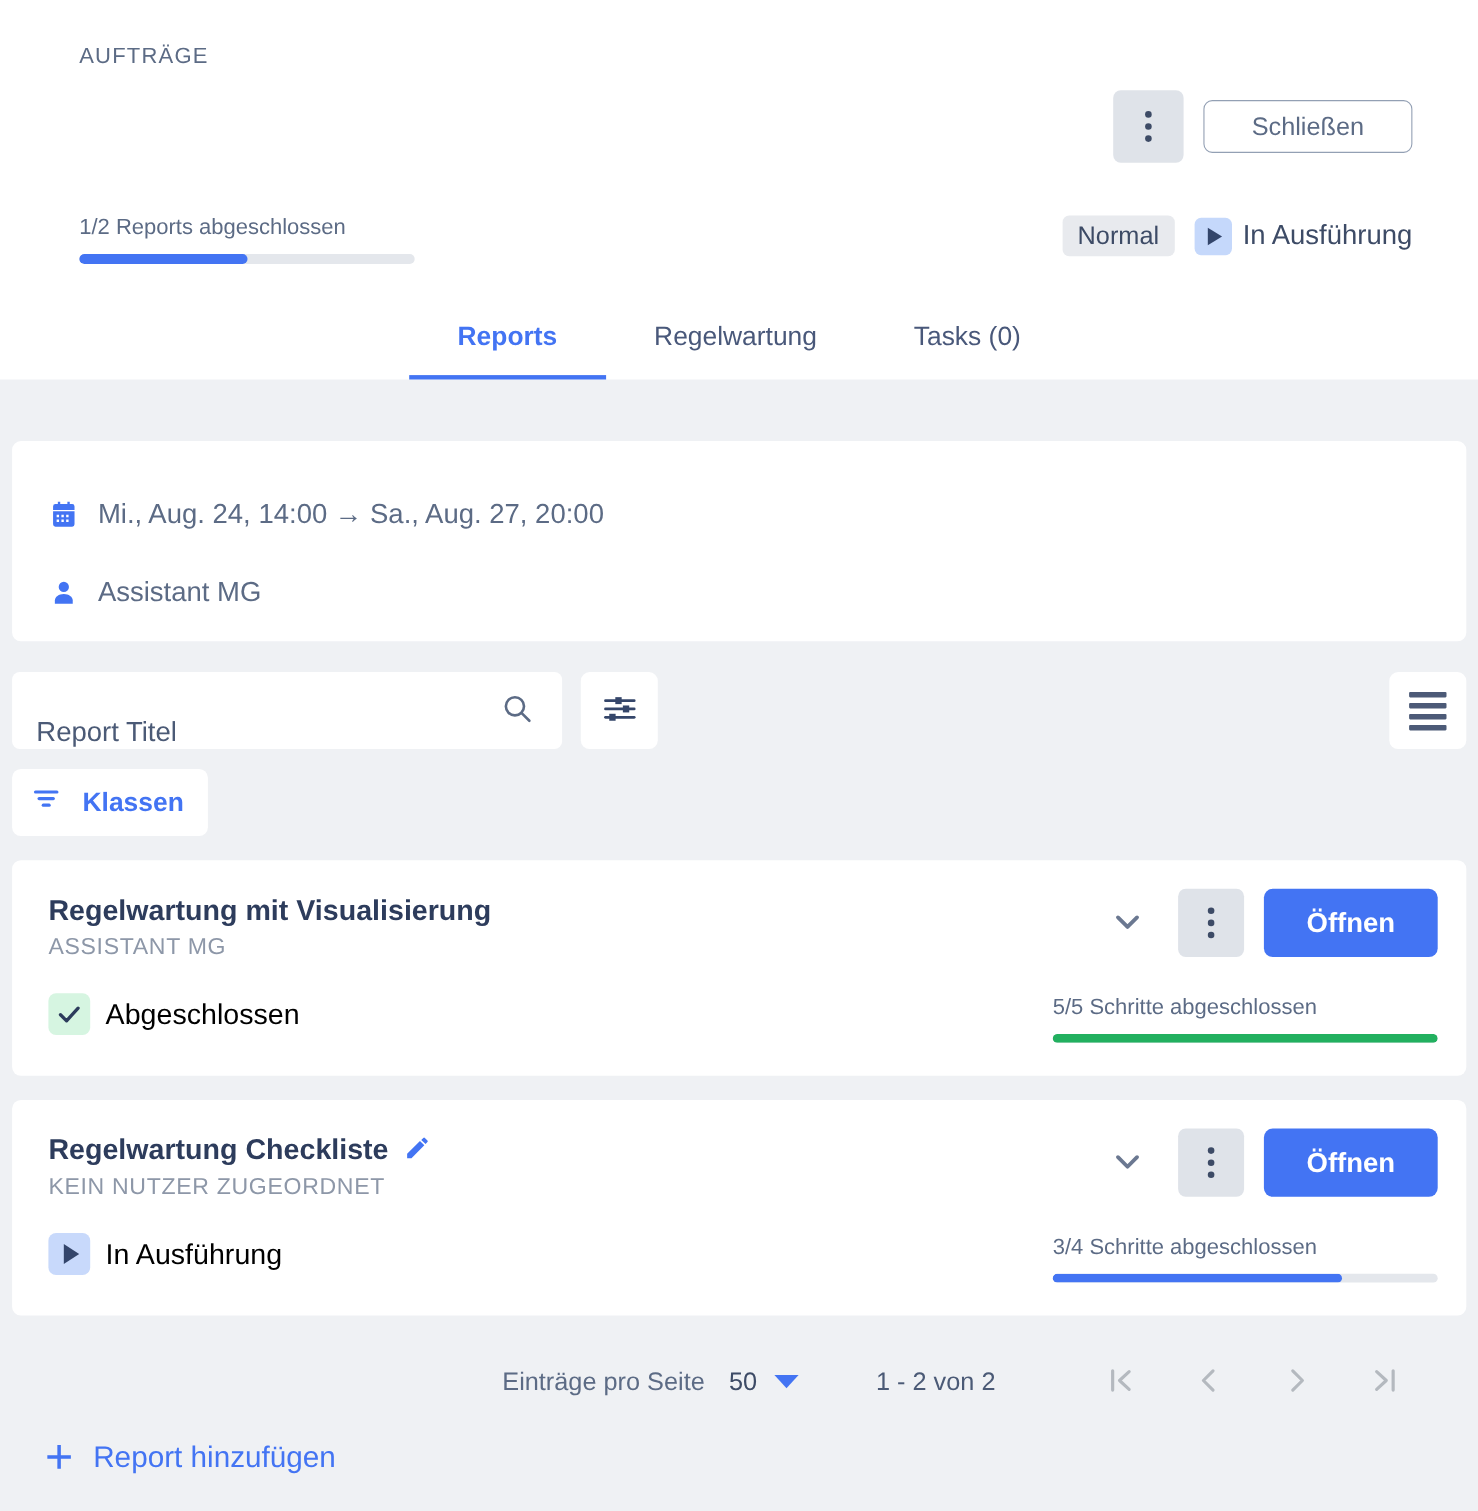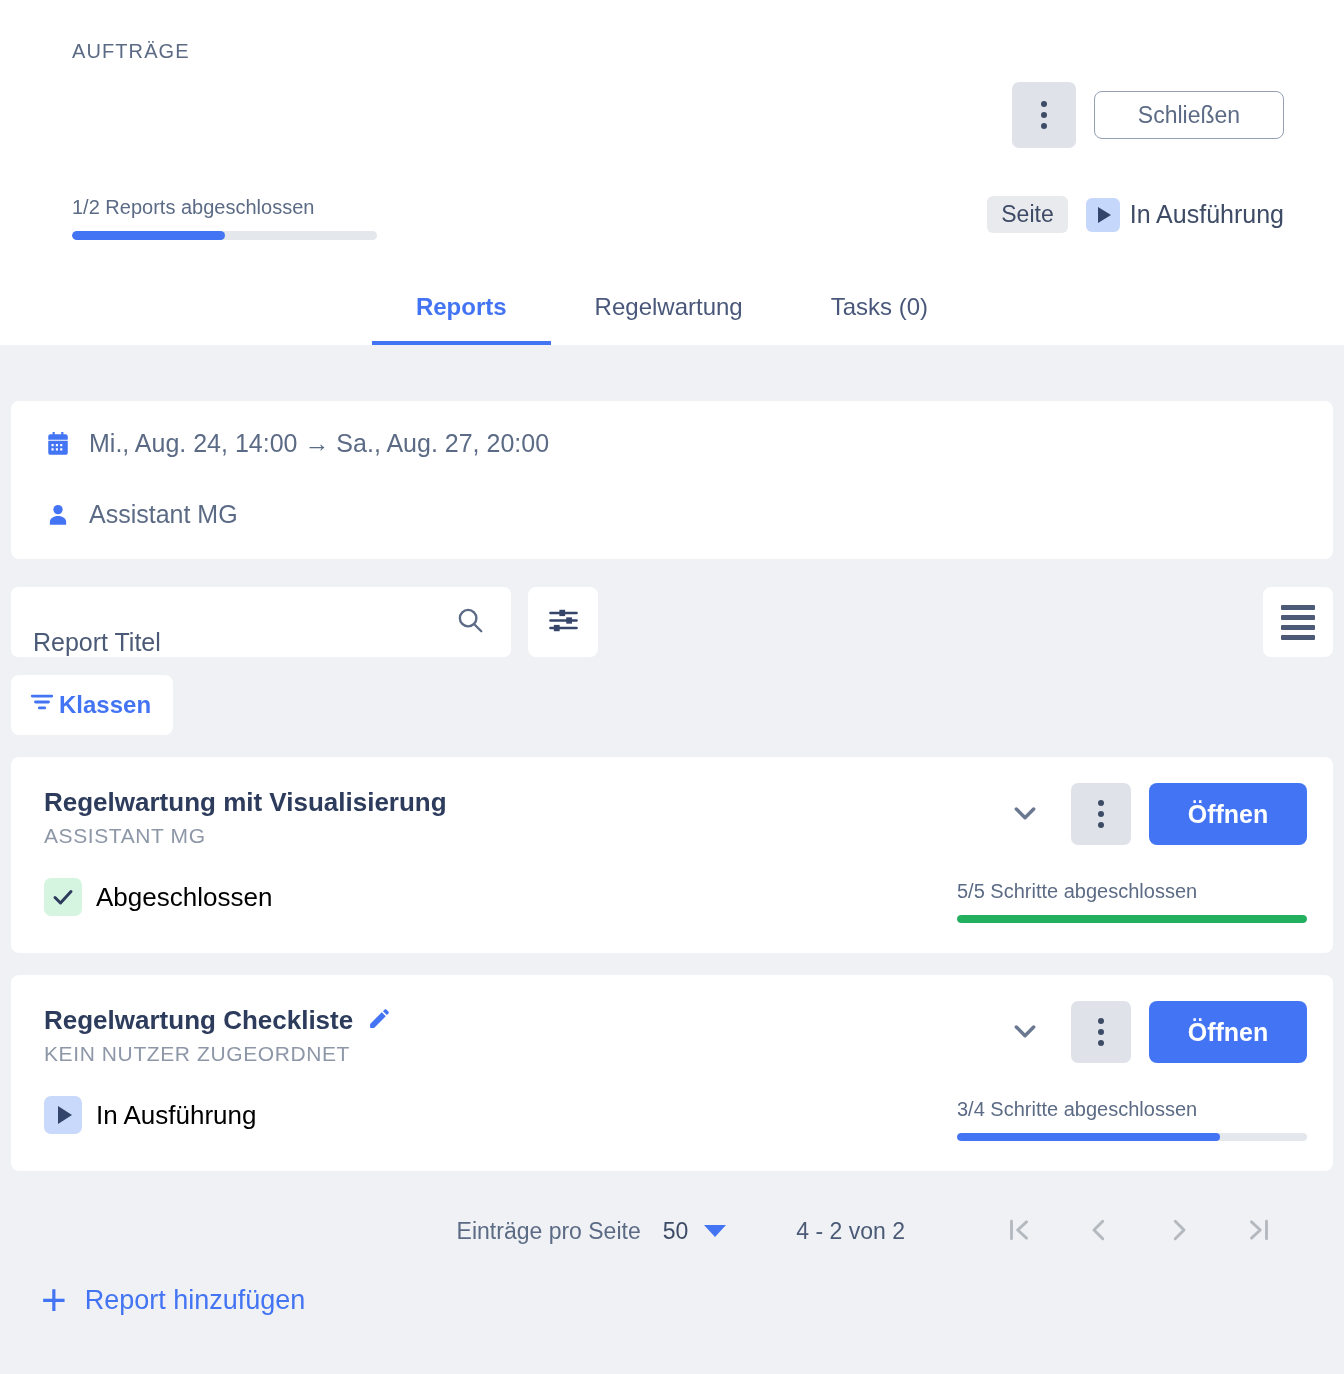--- a/index.html
+++ b/index.html
@@ -117,21 +117,21 @@
   .tab.active { color: #4374f3; font-weight: 700; border-bottom-color: #4374f3; }
 
   
   .body { padding: 0 11px; }
 
   .info-card {
     background: #fff; border-radius: 8px;
     margin-top: 56px;
     padding: 28px 34px 30px 34px;
   }
-  .info-line { display: flex; align-items: center; gap: 18px; }
+  .info-line { display: flex; align-items: center; gap: 18px; margin-top: 24px; }
   .info-line + .info-line { margin-top: 42px; }
   .info-text { font-size: 25px; color: #5c6b85; }
 
   .cal-icon { width: 26px; height: 26px; position: relative; }
   .cal-icon svg { display:block; }
   .person-icon svg { display:block; }
 
   
   .search-row {
     margin-top: 28px;
@@ -162,21 +162,21 @@
     position: absolute; right: 0; top: 0;
     width: 70px; height: 70px;
     background: #fff; border-radius: 8px; border: none;
     display: flex; flex-direction: column; align-items: center; justify-content: center;
     gap: 5px; cursor: pointer;
   }
   .list-btn .ln { width: 34px; height: 5px; background: #4c5a77; border-radius: 1px; display:block; }
 
   .chip-row { margin-top: 18px; }
   .klassen-chip {
-    display: inline-flex; align-items: center; gap: 4px;
+    display: inline-flex; align-items: center; gap: 20px;
     background: #fff; border-radius: 8px; border: none;
     padding: 14px 22px 14px 18px;
     color: #4374f3; font-weight: 700; font-size: 24px;
     font-family: "Liberation Sans", sans-serif;
     cursor: pointer;
   }
 
   
   .report-card {
     background: #fff; border-radius: 8px;
@@ -301,21 +301,21 @@
   </div>
 
   <div class="progress-row">
     <div class="progress-label">1/2 Reports abgeschlossen</div>
     <div class="progress-track">
       <div class="progress-fill" id="overall-fill" style="width: 50%;"></div>
     </div>
   </div>
 
   <div class="status-row">
-    <span class="prio-badge">Seite</span>
+    <span class="prio-badge">Normal</span>
     <span class="state-wrap">
       <span class="play-badge">
           <span class="tri"></span>
         </span>
       <span class="state-text">In Ausführung</span>
     </span>
   </div>
 
   <div class="tabs">
     <button class="tab active">Reports</button>
@@ -470,21 +470,21 @@
       </div>
     </div>
   </div>
 
   <div class="pagination">
     <span class="pg-label">Einträge pro Seite</span>
     <span class="pg-select">
       <span>50</span>
       <span class="caret"></span>
     </span>
-    <span class="pg-range">4 - 2 von 2</span>
+    <span class="pg-range">1 - 2 von 2</span>
     <button class="pg-btn">
       <span>
         <svg width="30" height="30" viewBox="0 0 24 24" fill="none" stroke="#b4b9bf" stroke-width="2.3" stroke-linecap="round" stroke-linejoin="round">
           <line x1="6" y1="5" x2="6" y2="19"></line>
           <polyline points="18,5.5 11,12 18,18.5"></polyline>
         </svg>
       </span>
     </button>
     <button class="pg-btn">
       <span>

